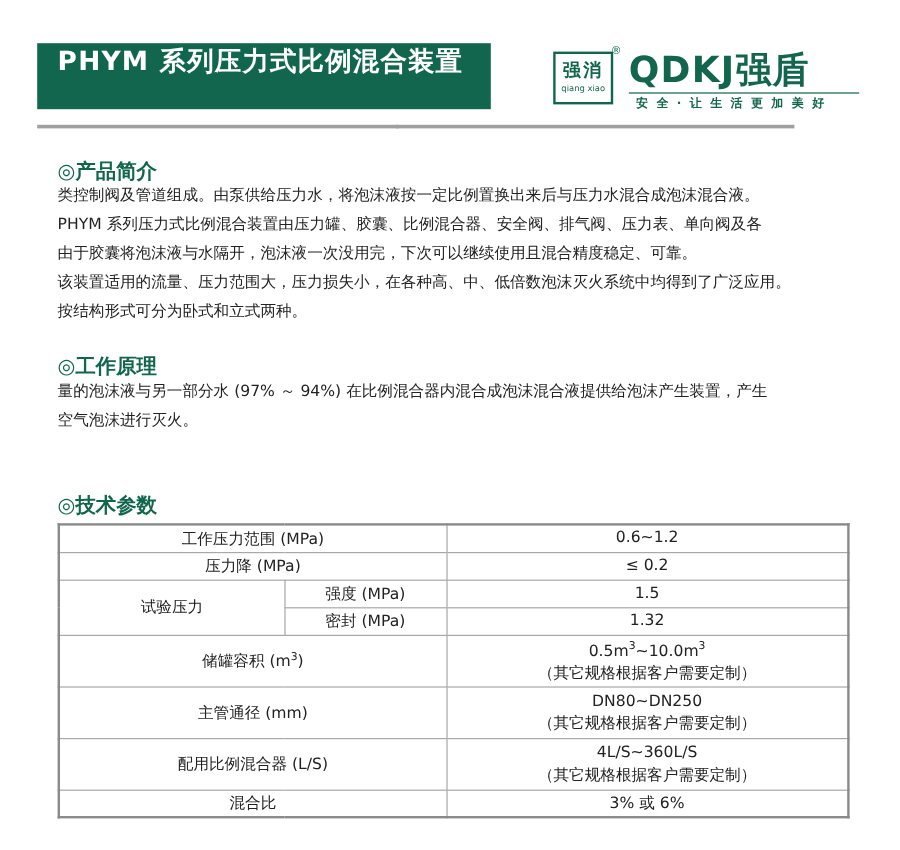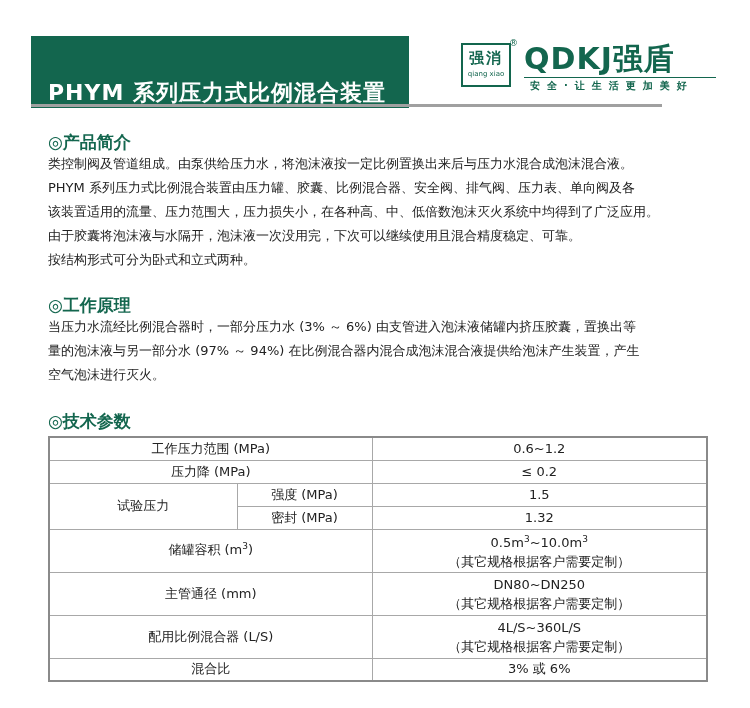--- a/index.html
+++ b/index.html
@@ -1,17 +1,17 @@
 <!DOCTYPE html>
 <html><head>
 <meta charset="utf-8">
 <style>
   html,body{margin:0;padding:0;background:#fff;}
   body{width:750px;height:708px;position:relative;overflow:hidden;font-family:"DejaVu Sans","Liberation Sans",sans-serif;color:#222;}
-  .banner{position:absolute;left:31px;top:36px;width:378px;height:72px;background:#13664e;color:#fff;font-size:22px;font-weight:bold;display:flex;align-items:flex-end;padding-left:17px;box-sizing:border-box;letter-spacing:1px;}
+  .banner{position:absolute;left:31px;top:36px;width:378px;height:55px;background:#13664e;color:#fff;font-size:22px;font-weight:bold;display:flex;align-items:flex-start;padding-left:17px;box-sizing:border-box;letter-spacing:1px;}
   .rule{position:absolute;left:31px;top:104px;width:301px;height:3px;background:#a0a0a0;}
   .rule2{position:absolute;left:330px;top:104px;width:332px;height:3px;background:#a0a0a0;}
   .logo-box{position:absolute;left:461px;top:43px;width:50px;height:44px;border:2px solid #13664e;box-sizing:border-box;text-align:center;color:#13664e;}
   .logo-box .cn{font-size:15px;font-weight:bold;line-height:22px;margin-top:2px;letter-spacing:2px;}
   .logo-box .py{font-size:7px;line-height:10px;color:#13664e;}
   .reg{position:absolute;left:509px;top:38px;font-size:9px;color:#13664e;}
   .brand{position:absolute;left:524px;top:42px;font-size:30px;font-weight:bold;color:#13664e;letter-spacing:1px;line-height:34px;}
   .brand-line{position:absolute;left:524px;top:77px;width:192px;height:1px;background:#13664e;}
   .slogan{position:absolute;left:530px;top:79px;font-size:10px;font-weight:bold;color:#13664e;letter-spacing:7px;}
   .sec-title{position:absolute;left:48px;font-size:17px;font-weight:bold;color:#13664e;}
@@ -37,28 +37,27 @@
 </div>
 <div class="reg">®</div>
 <div class="brand">QDKJ强盾</div>
 <div class="brand-line"></div>
 <div class="slogan">安全·让生活更加美好</div>
 
 <div class="sec-title" style="top:131px">◎产品简介</div>
 <div class="para" style="top:152px">
   <p>类控制阀及管道组成。由泵供给压力水，将泡沫液按一定比例置换出来后与压力水混合成泡沫混合液。</p>
   <p>PHYM 系列压力式比例混合装置由压力罐、胶囊、比例混合器、安全阀、排气阀、压力表、单向阀及各</p>
+  <p>由于胶囊将泡沫液与水隔开，泡沫液一次没用完，下次可以继续使用且混合精度稳定、可靠。</p>
   <p>该装置适用的流量、压力范围大，压力损失小，在各种高、中、低倍数泡沫灭火系统中均得到了广泛应用。</p>
-  <p>由于胶囊将泡沫液与水隔开，泡沫液一次没用完，下次可以继续使用且混合精度稳定、可靠。</p>
   <p>按结构形式可分为卧式和立式两种。</p>
 </div>
 
 <div class="sec-title" style="top:294px">◎工作原理</div>
 <div class="para" style="top:315px">
-  <p>当压力水流经比例混合器时，一部分压力水 (3% ～ 6%) 由支管进入泡沫液储罐内挤压胶囊，置换出等</p>
   <p>量的泡沫液与另一部分水 (97% ～ 94%) 在比例混合器内混合成泡沫混合液提供给泡沫产生装置，产生</p>
   <p>空气泡沫进行灭火。</p>
 </div>
 
 <div class="sec-title" style="top:410px">◎技术参数</div>
 
 <table>
   <colgroup>
       <col style="width:188px">
       <col style="width:135px">

